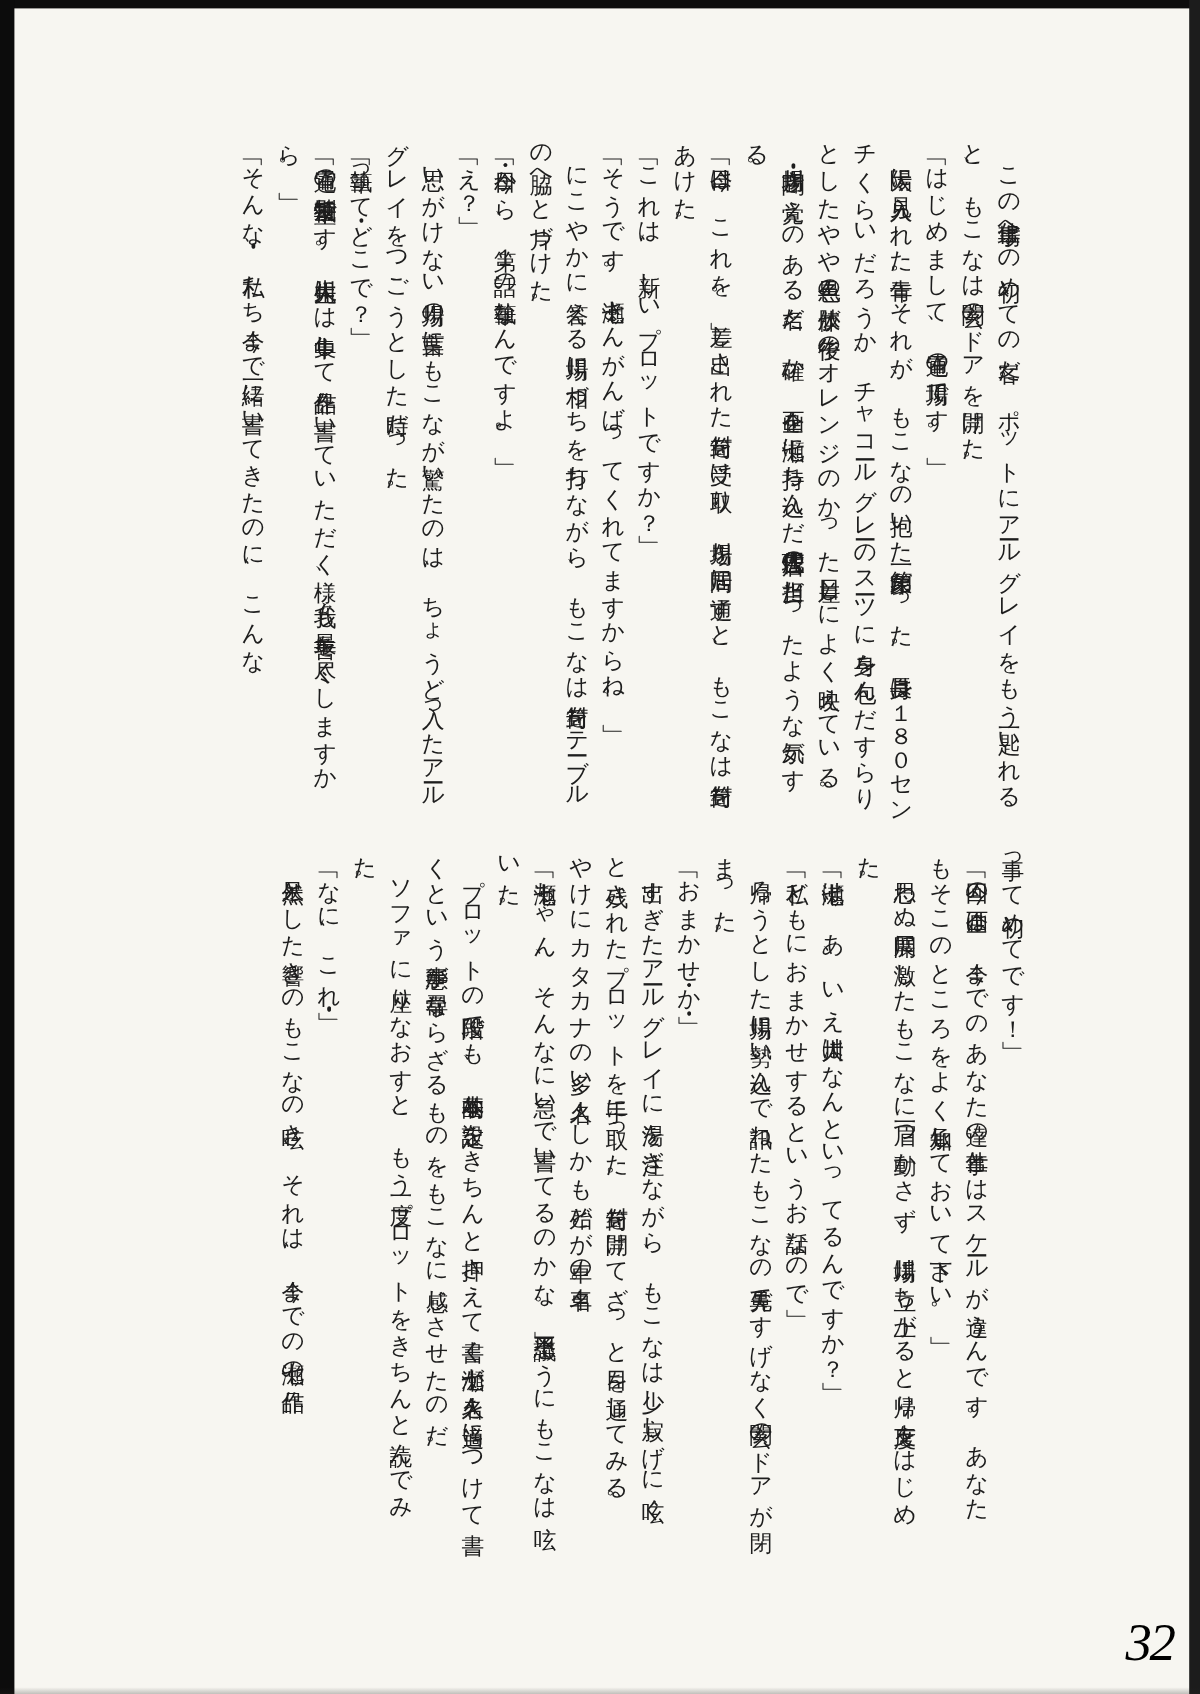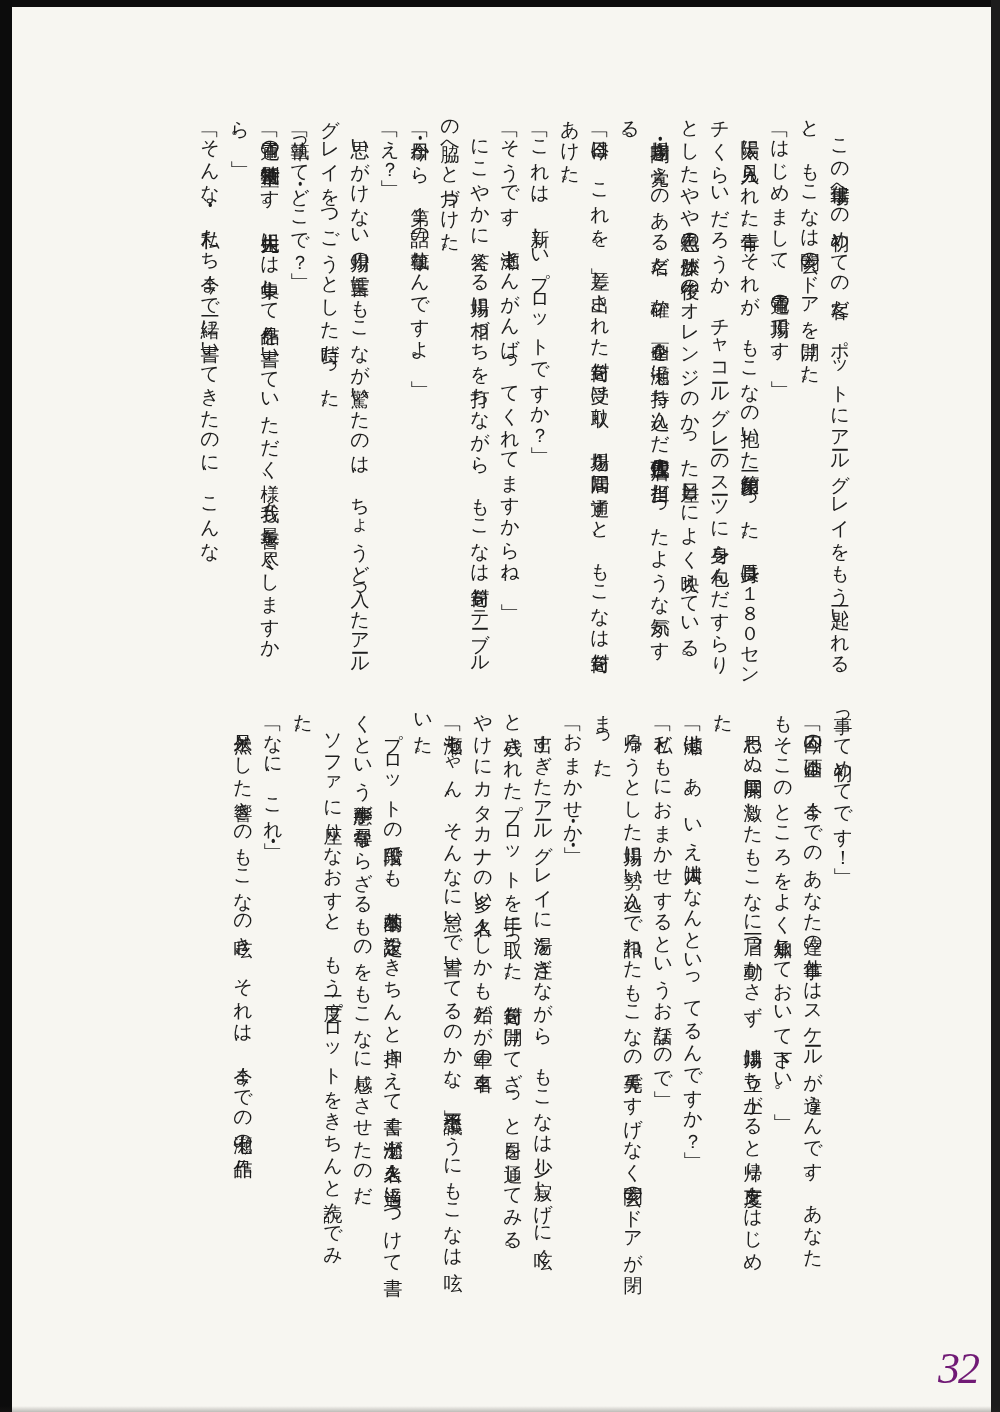--- a/index.html
+++ b/index.html
@@ -41,21 +41,21 @@
 
   .block-top    { top: 107px; right: 145px; }
   .block-bottom { top: 701px; right: 142px; }
 
   .page-number {
     position: absolute;
     right: 22px;
     bottom: 18px;
     font-size: 44px;
     font-style: italic;
-    color: #701a75;
+    color: #000000;
     letter-spacing: -2px;
   }
 </style>
 </head>
 <body>
 
 <div class="page">
   <div class="edge edge-top"></div>
   <div class="edge edge-left"></div>
   <div class="edge edge-right"></div>

